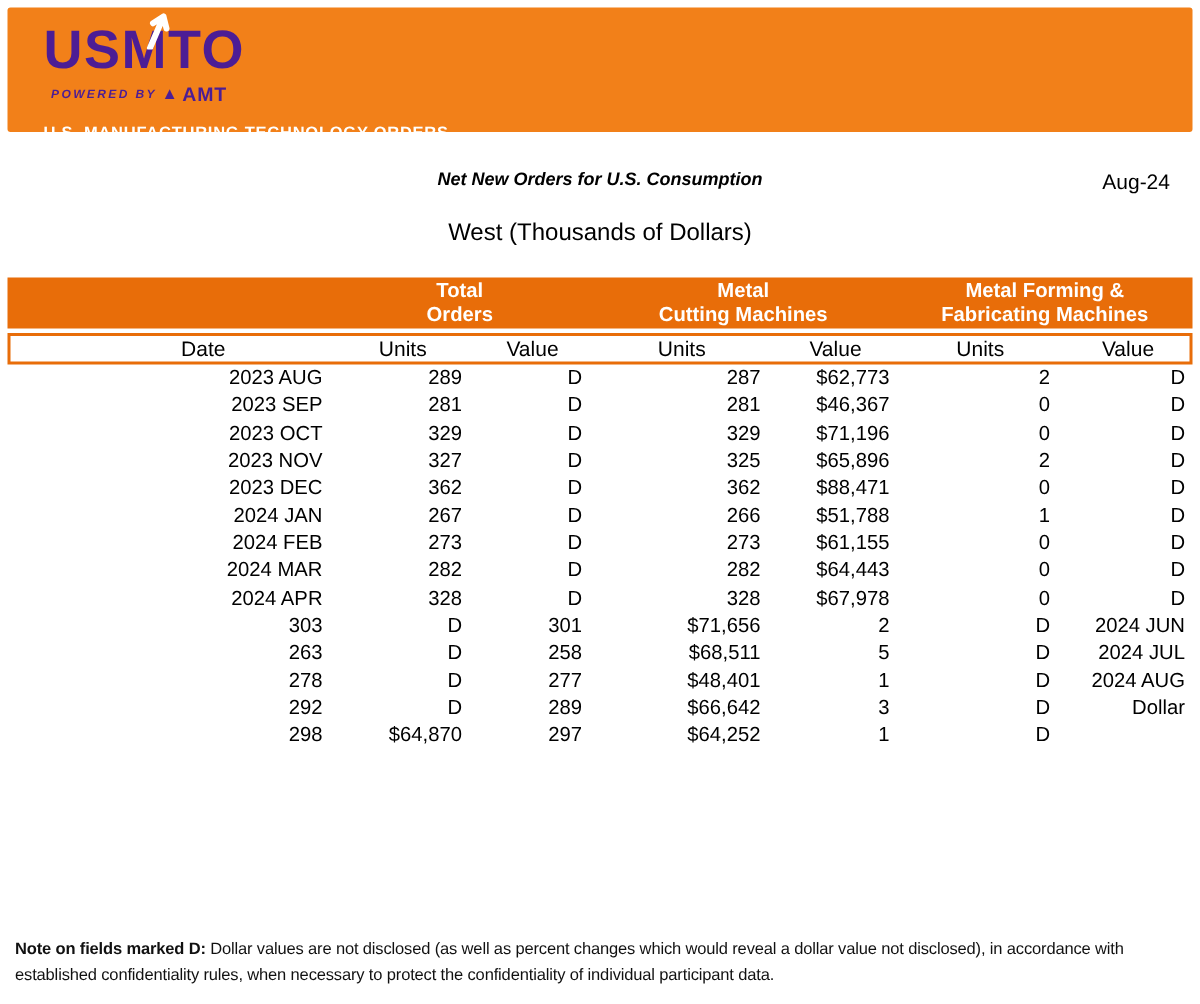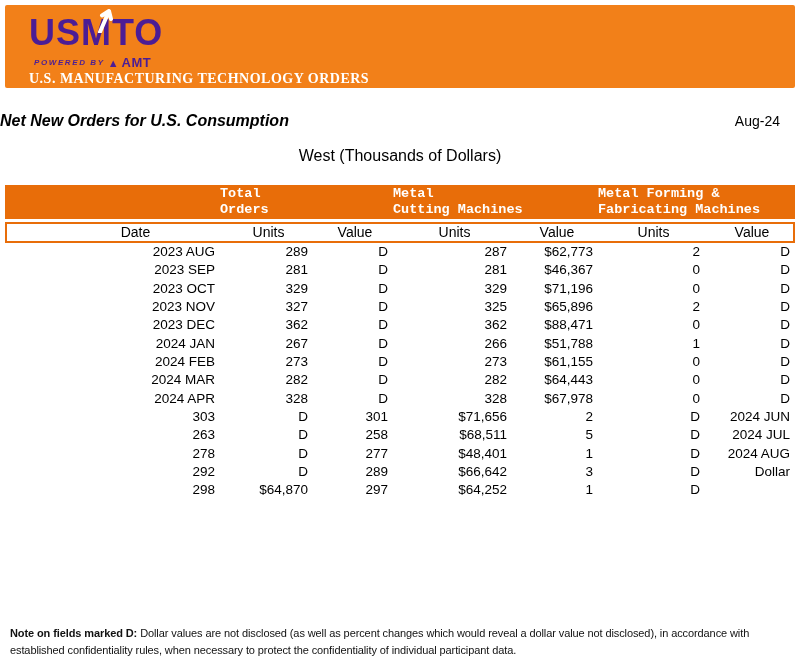--- a/index.html
+++ b/index.html
@@ -14,36 +14,36 @@
   .banner { position:absolute; left:5px; top:5px; width:790px; height:83px;
             background:var(--banner-orange); border-radius:2px; }
   .logo-text { position:absolute; left:24px; top:7px; font-size:36px; font-weight:bold;
                color:#4c1d95; letter-spacing:1px; }
   .m-arrow { position:absolute; left:89px; top:0px; }
   .powered { position:absolute; left:29px; top:50px; color:#4c1d95; display:flex;
              align-items:center; gap:3px; }
   .powered-label { font-size:8px; font-style:italic; font-weight:bold; letter-spacing:1.6px; }
   .amt-mark { font-size:11px; line-height:10px; font-weight:bold; }
   .amt-text { font-size:13px; font-weight:bold; letter-spacing:0.5px; }
-  .tagline { position:absolute; left:24px; top:66px; color:#fff; font-weight:bold;
-             font-size:14px; letter-spacing:0.5px;font-family:Liberation Serif, serif; }
-
-  
-  .report-title { position:absolute; top:112px; left:0; width:800px; text-align:left;
-                  font-size:16px; font-style:italic; font-weight:bold; }
+  .tagline { position:absolute; left:24px; top:78px; color:#fff; font-weight:bold;
+             font-size:11px; letter-spacing:0.5px; }
+
+  
+  .report-title { position:absolute; top:112px; left:0; width:800px; text-align:center;
+                  font-size:12px; font-style:italic; font-weight:bold; }
   .report-period { position:absolute; top:113px; right:20px; font-size:14px; }
   .report-subtitle { position:absolute; top:147px; left:0; width:800px; text-align:center;
                      font-size:16px; }
 
   
   .tbl { position:absolute; left:5px; top:185px; width:790px; }
   .grid { display:grid; grid-template-columns:215px 93px 80px 119px 86px 107px 90px; }
   .group-row { background:var(--band-orange); height:34px; align-items:center; }
-  .gcell { grid-row:1; color:#fff; font-size:13.5px; font-weight:bold; text-align:left;
-           line-height:16px;font-family:Liberation Mono, monospace; }
+  .gcell { grid-row:1; color:#fff; font-size:13.5px; font-weight:bold; text-align:center;
+           line-height:16px; }
   .g1 { grid-column:2/4; }
   .g2 { grid-column:4/6; }
   .g3 { grid-column:6/8; }
   .spacer { grid-column:1/2; }
   .subhead-row { margin-top:3px; border:2px solid var(--band-orange); background:#fff;
                  height:21px; align-items:center; }
   .subhead-row .hcell { font-size:14px; text-align:center; line-height:17px; }
   .subhead-row .hcell.c0 { padding-left:42px; }
   .body { grid-auto-rows:18.35px; }
   .body .cell { font-size:13.5px; line-height:18.35px; text-align:right; padding-right:5px;

